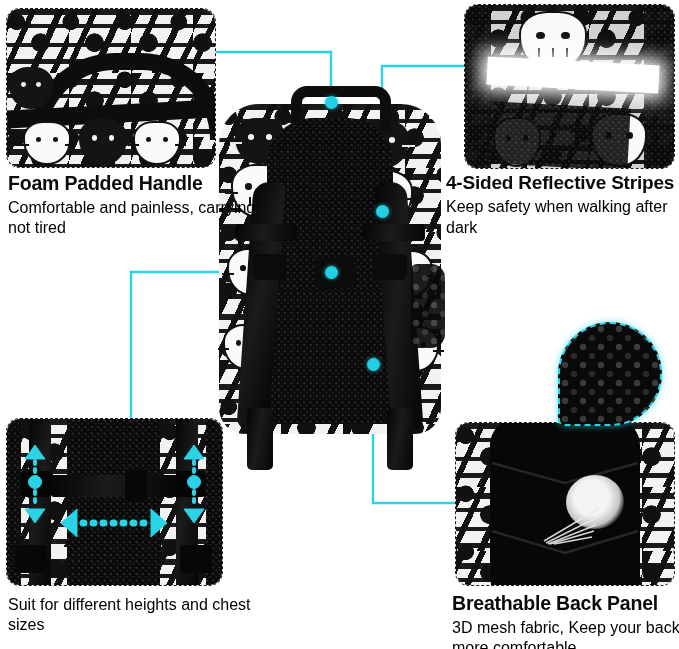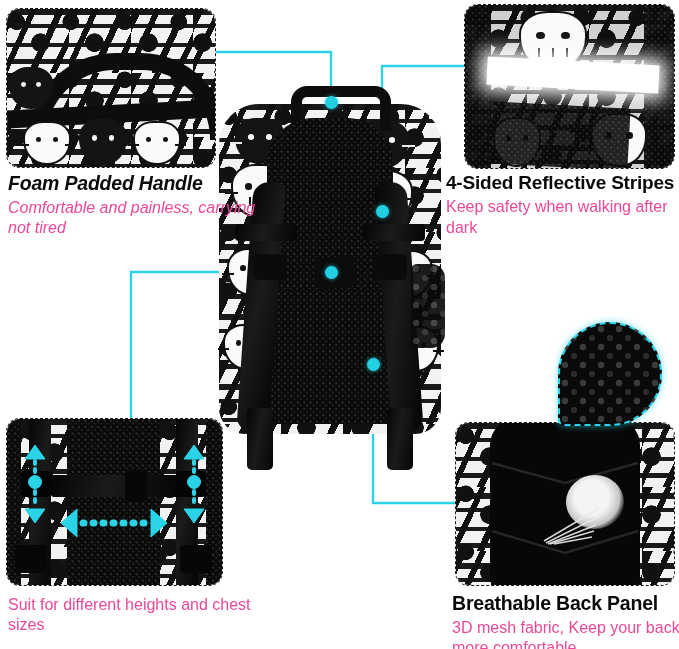--- a/index.html
+++ b/index.html
@@ -8,21 +8,21 @@
   .stage{position:absolute;inset:0;width:679px;height:649px;}
 
   
   .callout{position:absolute;border:1.5px dashed #1a1a1a;border-radius:14px;
            overflow:hidden;background:#fff;}
 
   
   .cap{position:absolute;}
   .cap .title{font-size:19.5px;font-weight:bold;line-height:1.18;
               letter-spacing:-.2px;color:#0b0b0b;white-space:nowrap;}
-  .cap .sub{font-size:16px;line-height:1.26;color:#ec4899;margin-top:3px;}
+  .cap .sub{font-size:16px;line-height:1.26;color:#000000;margin-top:3px;}
 
   
   .svgwrap{position:absolute;inset:0;pointer-events:none;}
 
   
   .photo{position:absolute;inset:0;}
 
   
   .catfab{
     background-color:#f2f2f0;
@@ -236,21 +236,21 @@
       </div>
       <div class="cat dark" style="left:2px;top:58px;width:40px;height:38px;">
         <div class="head">
             <span class="eye l"></span>
             <span class="eye r"></span>
           </div>
       </div>
     </div>
   </div>
 
-  <div class="cap" style="left:8px;top:172px;width:250px;font-style:italic;">
+  <div class="cap" style="left:8px;top:172px;width:250px;">
     <div class="title">Foam Padded Handle</div>
     <div class="sub">Comfortable and painless, carrying not tired</div>
   </div>
 
   <div class="callout" style="left:464px;top:4px;width:209px;height:163px;">
     <div class="catfab" style="position:absolute;inset:0;filter:grayscale(1) brightness(.86);"></div>
     <div class="mesh" style="position:absolute;left:0;top:0;width:26px;height:163px;opacity:.96;"></div>
     <div class="mesh" style="position:absolute;right:0;top:0;width:30px;height:163px;opacity:.96;"></div>
     <div class="cats">
       <div class="cat" style="left:54px;top:6px;width:64px;height:56px;">

